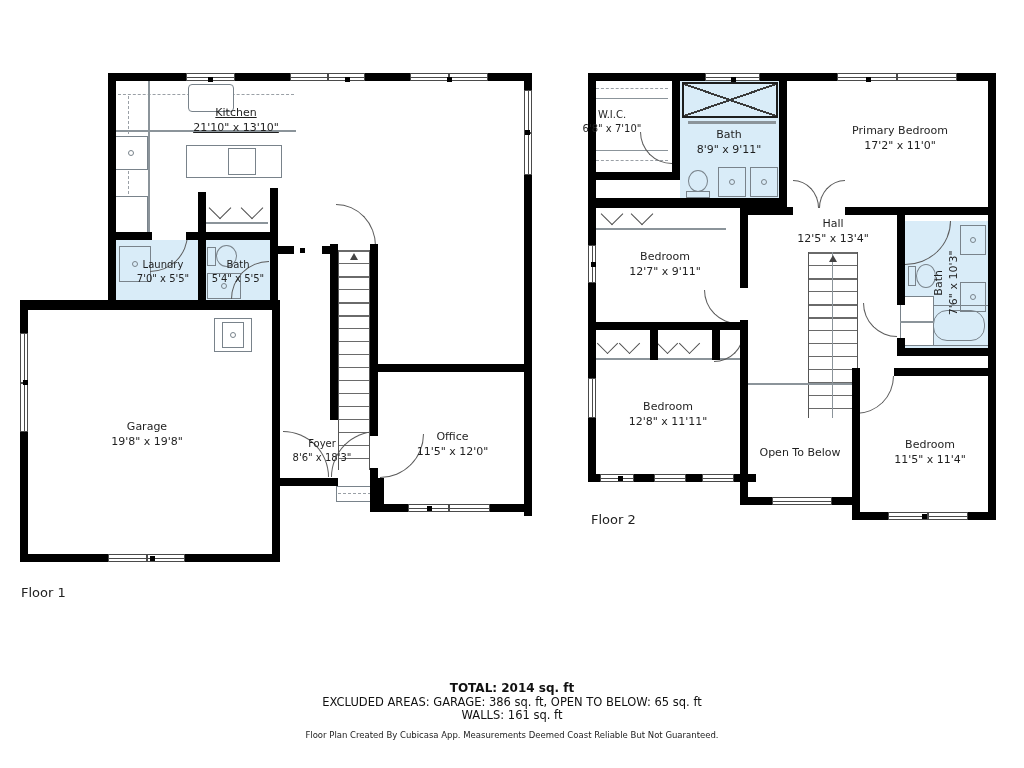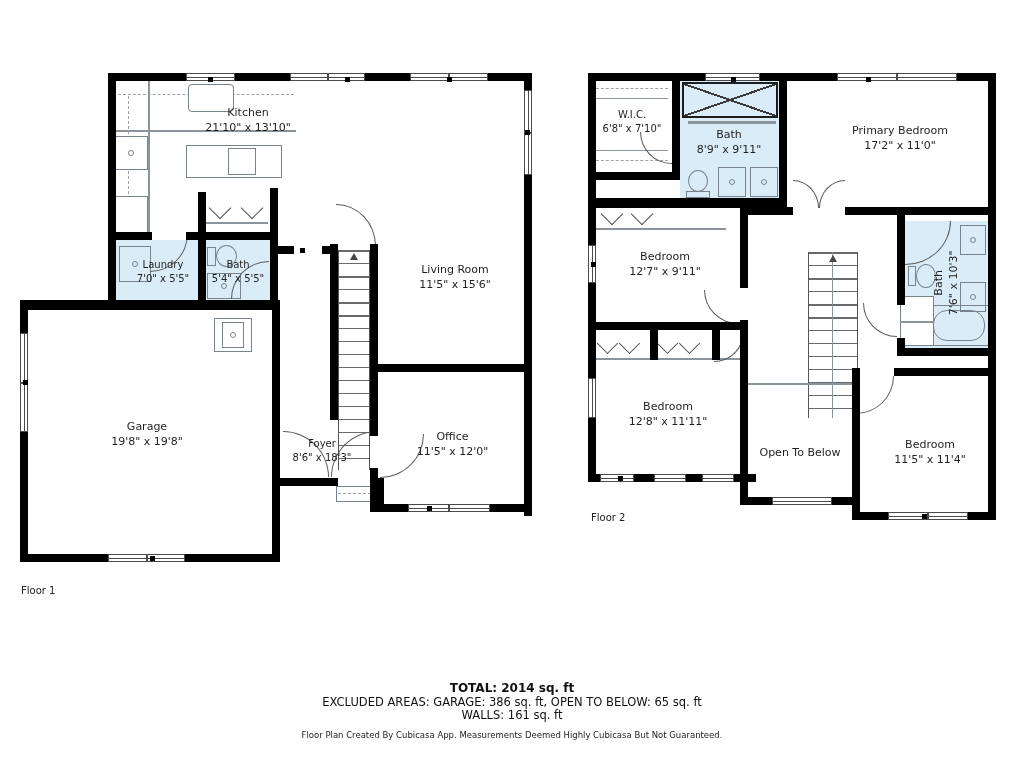--- a/index.html
+++ b/index.html
@@ -29,21 +29,21 @@
   .gline{position:absolute;background:#8b949a;}
   .dashline{position:absolute;border-top:1px dashed #9aa0a6;}
   .dashline-v{position:absolute;border-left:1px dashed #9aa0a6;}
   .xbox{position:absolute;box-sizing:border-box;border:2px solid #1d1d1d;
         background:linear-gradient(to top right,transparent calc(50% - 1px),#3a3a3a calc(50% - 1px) calc(50% + 1px),transparent calc(50% + 1px)),
                    linear-gradient(to bottom right,transparent calc(50% - 1px),#3a3a3a calc(50% - 1px) calc(50% + 1px),transparent calc(50% + 1px));}
   .tick{position:absolute;width:5px;height:5px;background:#000;}
   .lbl{position:absolute;font-size:11px;line-height:1.35;color:#1f1f1f;text-align:center;white-space:nowrap;}
   .lbl.small{font-size:10px;}
   .lbl span{display:block;}
-  .floor-tag{position:absolute;font-size:10px;color:#222;}
+  .floor-tag{position:absolute;font-size:13px;color:#222;}
   .summary{position:absolute;left:0;top:682px;width:1024px;text-align:center;color:#111;
            font-size:11.5px;line-height:1.14;}
   .summary .tot{font-weight:bold;font-size:12px;}
   .summary .disc{font-size:8.5px;margin-top:9px;color:#222;}
   .watermark{position:absolute;left:2px;top:714px;font-size:25px;color:#4a4a4a;letter-spacing:1px;opacity:.9;
              text-shadow:1px 1px 0 #fff,-1px -1px 0 #fff,1px -1px 0 #fff,-1px 1px 0 #fff;}
 </style>
 </head>
 <body>
 
@@ -126,27 +126,23 @@
 
   <div class="tick" style="left:208px;top:77px;"></div>
   <div class="tick" style="left:345px;top:77px;"></div>
   <div class="tick" style="left:447px;top:77px;"></div>
   <div class="tick" style="left:525px;top:130px;"></div>
   <div class="tick" style="left:23px;top:380px;"></div>
   <div class="tick" style="left:150px;top:556px;"></div>
   <div class="tick" style="left:427px;top:506px;"></div>
   <div class="tick" style="left:300px;top:248px;"></div>
 
-  <div class="lbl" style="left:168px;top:106px;width:160px;">
+  <div class="lbl" style="left:156px;top:106px;width:160px;text-decoration:underline;">
     <span>Kitchen</span>
     <span>21'10" x 13'10"</span>
-  </div>
-  <div class="lbl" style="left:380px;top:263px;width:150px;">
-    <span>Living Room</span>
-    <span>11'5" x 15'6"</span>
   </div>
   <div class="lbl small" style="left:116px;top:258px;width:94px;">
     <span>Laundry</span>
     <span>7'0" x 5'5"</span>
   </div>
   <div class="lbl small" style="left:205px;top:258px;width:66px;">
     <span>Bath</span>
     <span>5'4" x 5'5"</span>
   </div>
   <div class="lbl" style="left:72px;top:420px;width:150px;">
@@ -246,35 +242,39 @@
   <div class="window h" style="left:888px;top:512px;width:40px;height:8px;"></div>
   <div class="window h" style="left:928px;top:512px;width:40px;height:8px;"></div>
 
   <div class="tick" style="left:731px;top:77px;"></div>
   <div class="tick" style="left:866px;top:77px;"></div>
   <div class="tick" style="left:991px;top:262px;"></div>
   <div class="tick" style="left:618px;top:476px;"></div>
   <div class="tick" style="left:922px;top:514px;"></div>
   <div class="tick" style="left:591px;top:262px;"></div>
 
-  <div class="lbl small" style="left:592px;top:108px;width:80px;">
+  <div class="lbl small" style="left:572px;top:108px;width:80px;">
     <span>W.I.C.</span>
     <span>6'8" x 7'10"</span>
   </div>
   <div class="lbl" style="left:682px;top:128px;width:94px;">
     <span>Bath</span>
     <span>8'9" x 9'11"</span>
   </div>
   <div class="lbl" style="left:808px;top:124px;width:184px;">
     <span>Primary Bedroom</span>
     <span>17'2" x 11'0"</span>
   </div>
   <div class="lbl" style="left:598px;top:250px;width:134px;">
     <span>Bedroom</span>
     <span>12'7" x 9'11"</span>
+  </div>
+  <div class="lbl" style="left:763px;top:217px;width:140px;">
+    <span>Hall</span>
+    <span>12'5" x 13'4"</span>
   </div>
   <div class="lbl" style="left:902px;top:268px;width:90px;transform:rotate(-90deg);transform-origin:center;">
     <span>Bath</span>
     <span>7'6" x 10'3"</span>
   </div>
   <div class="lbl" style="left:598px;top:400px;width:140px;">
     <span>Bedroom</span>
     <span>12'8" x 11'11"</span>
   </div>
   <div class="lbl" style="left:730px;top:446px;width:140px;">
@@ -283,17 +283,17 @@
   <div class="lbl" style="left:858px;top:438px;width:144px;">
     <span>Bedroom</span>
     <span>11'5" x 11'4"</span>
   </div>
   <div class="floor-tag" style="left:591px;top:512px;">Floor 2</div>
 
   <div class="summary">
     <div class="tot">TOTAL: 2014 sq. ft</div>
     <div>EXCLUDED AREAS: GARAGE: 386 sq. ft, OPEN TO BELOW: 65 sq. ft</div>
     <div>WALLS: 161 sq. ft</div>
-    <div class="disc">Floor Plan Created By Cubicasa App. Measurements Deemed Highly Cubicasa But Not Guaranteed.</div>
+    <div class="disc">Floor Plan Created By Cubicasa App. Measurements Deemed Coast Reliable But Not Guaranteed.</div>
   </div>
 
 
 </div>
 
 </body></html>

